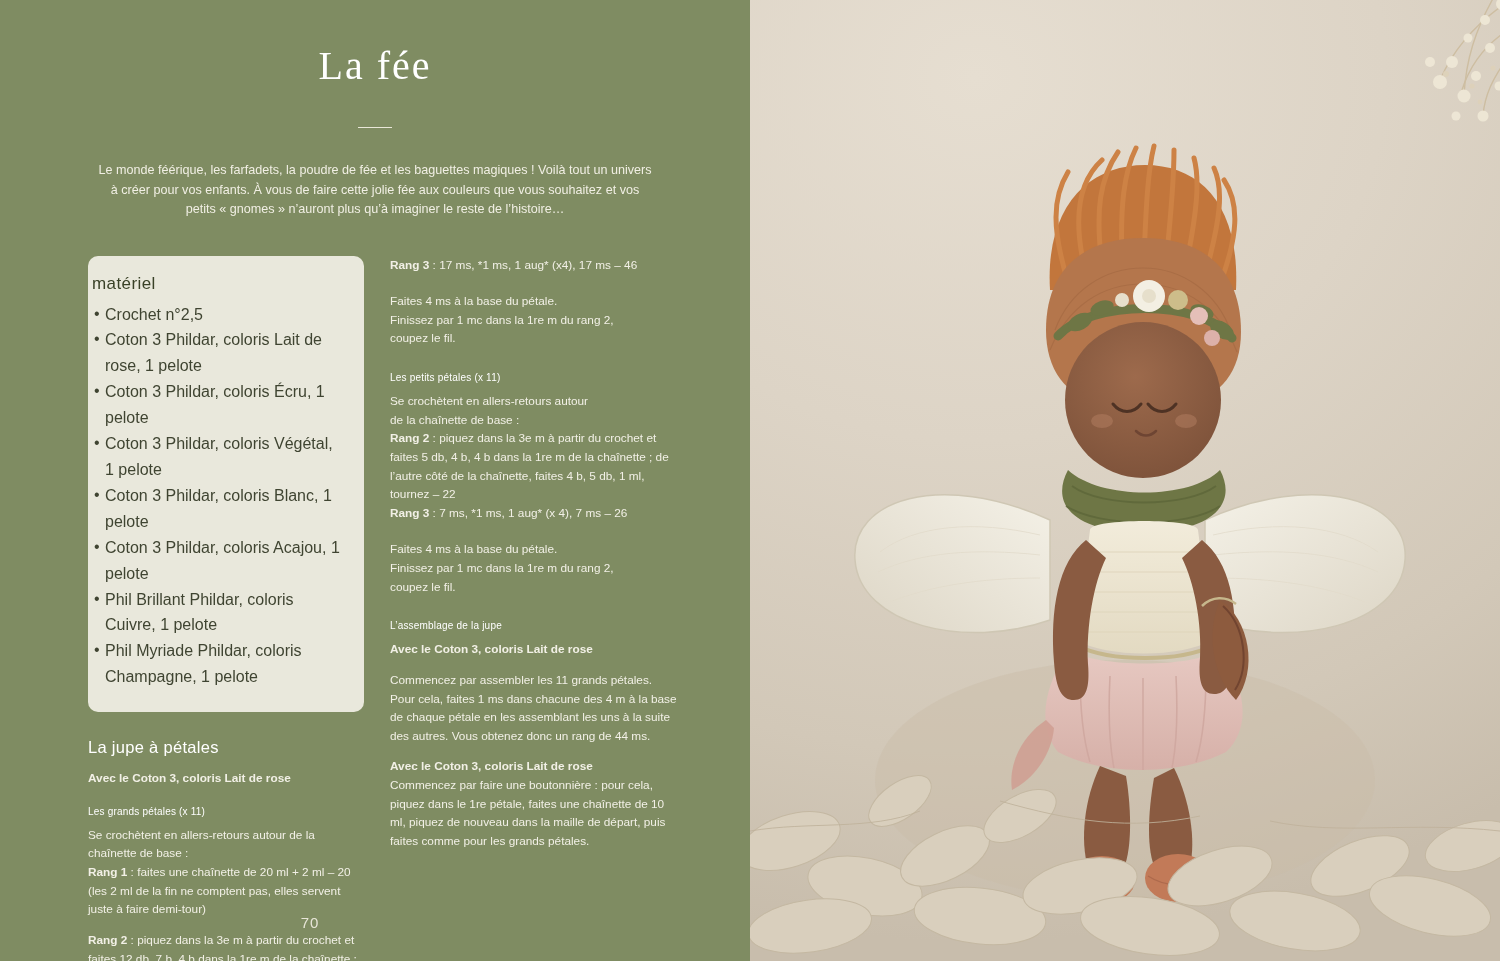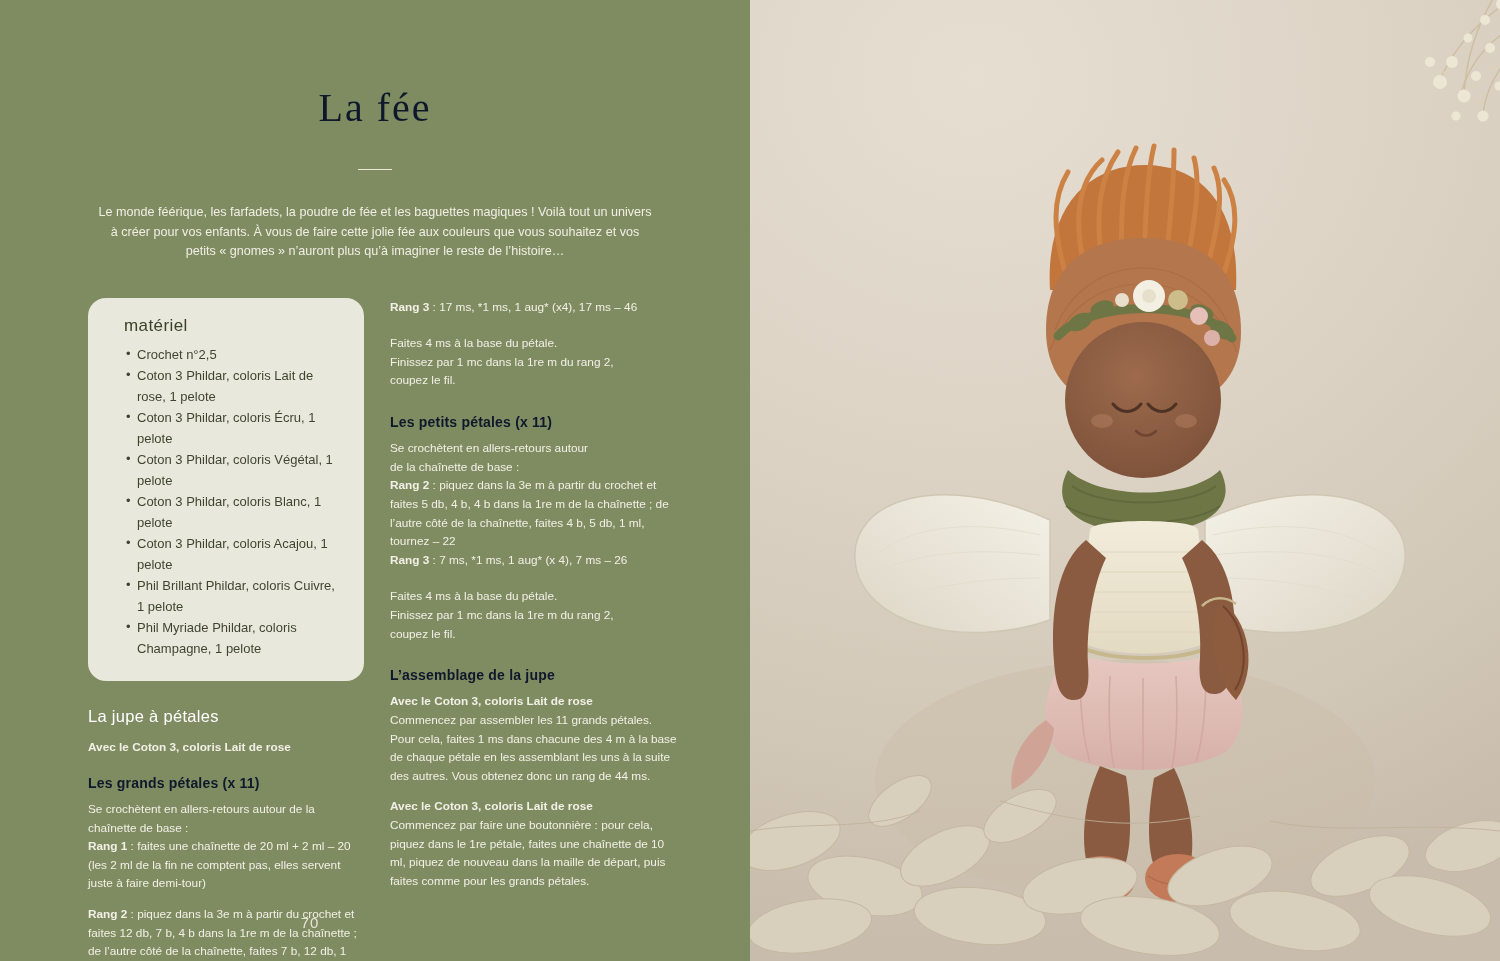--- a/index.html
+++ b/index.html
@@ -23,24 +23,24 @@
     width: 750px;
     height: 961px;
     background: #7f8c62;
     color: #f4f3ea;
   }
 
   .title {
     text-align: center;
     font-size: 40px;
     letter-spacing: 2px;
-    color: #0f172a;
+    color: #ffffff;
     font-weight: 400;
     margin: 0;
-    padding-top: 84px;
+    padding-top: 42px;
     font-family: "Liberation Serif", serif;
   }
   .title-rule {
     width: 34px;
     height: 1px;
     background: #e9e7d8;
     margin: 38px auto 0 auto;
   }
 
   .intro {
@@ -60,38 +60,38 @@
   }
   .col {
     width: 298px;
   }
   .col-left { width: 276px; }
   .col-right { width: 290px; }
 
   
   .material-card {
     background: #e9e8dc;
-    border-radius: 18px;
-    padding: 18px 20px 22px 36px;
+    border-radius: 10px;
+    padding: 18px 20px 22px 4px;
     color: #3f4330;
     width: 276px;
   }
   .material-card h3 {
     margin: 0 0 8px 0;
     font-size: 17px;
     font-weight: 400;
     letter-spacing: 0.4px;
     color: #394127;
     font-family: "Liberation Sans", sans-serif;
   }
   .material-list {
     margin: 0;
     padding: 0;
     list-style: none;
-    font-size: 13px;
+    font-size: 16px;
     line-height: 1.62;
     color: #3f4431;
   }
   .material-list li {
     position: relative;
     padding-left: 13px;
   }
   .material-list li::before {
     content: "•";
     position: absolute;
@@ -116,24 +116,24 @@
   }
 
   h4.section {
     font-size: 16.5px;
     font-weight: 400;
     margin: 26px 0 12px 0;
     color: #ffffff;
     letter-spacing: 0.3px;
   }
   h5.subsection {
-    font-size: 14px;
-    font-weight: 700;
+    font-size: 10px;
+    font-weight: 400;
     margin: 18px 0 9px 0;
-    color: #0f172a;
+    color: #ffffff;
     letter-spacing: 0.2px;
   }
   .strong-line { font-weight: bold; }
   .lbl { font-weight: bold; }
 
   .pagenum {
     position: absolute;
     left: 0;
     right: 0;
     bottom: 30px;
@@ -247,21 +247,21 @@
         <div class="body-text" style="margin-top:18px;">
           <div>Faites 4 ms à la base du pétale.</div>
           <div>Finissez par 1 mc dans la 1re m du rang 2,</div>
           <div>coupez le fil.</div>
         </div>
 
         <h5 class="subsection" style="margin-top:24px;">L’assemblage de la jupe</h5>
 
         <div class="body-text">
           <div class="strong-line">Avec le Coton 3, coloris Lait de rose</div>
-          <p class="para" style="margin-top:0;">Commencez par assembler les 11 grands pétales. Pour cela, faites 1 ms dans chacune des 4 m à la base de chaque pétale en les assemblant les uns à la suite des autres. Vous obtenez donc un rang de 44 ms.</p>
+          <p class="para" style="margin-top:12px;">Commencez par assembler les 11 grands pétales. Pour cela, faites 1 ms dans chacune des 4 m à la base de chaque pétale en les assemblant les uns à la suite des autres. Vous obtenez donc un rang de 44 ms.</p>
         </div>
 
         <div class="body-text">
           <div class="strong-line">Avec le Coton 3, coloris Lait de rose</div>
           <p class="para" style="margin-top:0;">Commencez par faire une boutonnière : pour cela, piquez dans le 1re pétale, faites une chaînette de 10 ml, piquez de nouveau dans la maille de départ, puis faites comme pour les grands pétales.</p>
         </div>
       </div>
     </div>
 
     <div class="pagenum">

